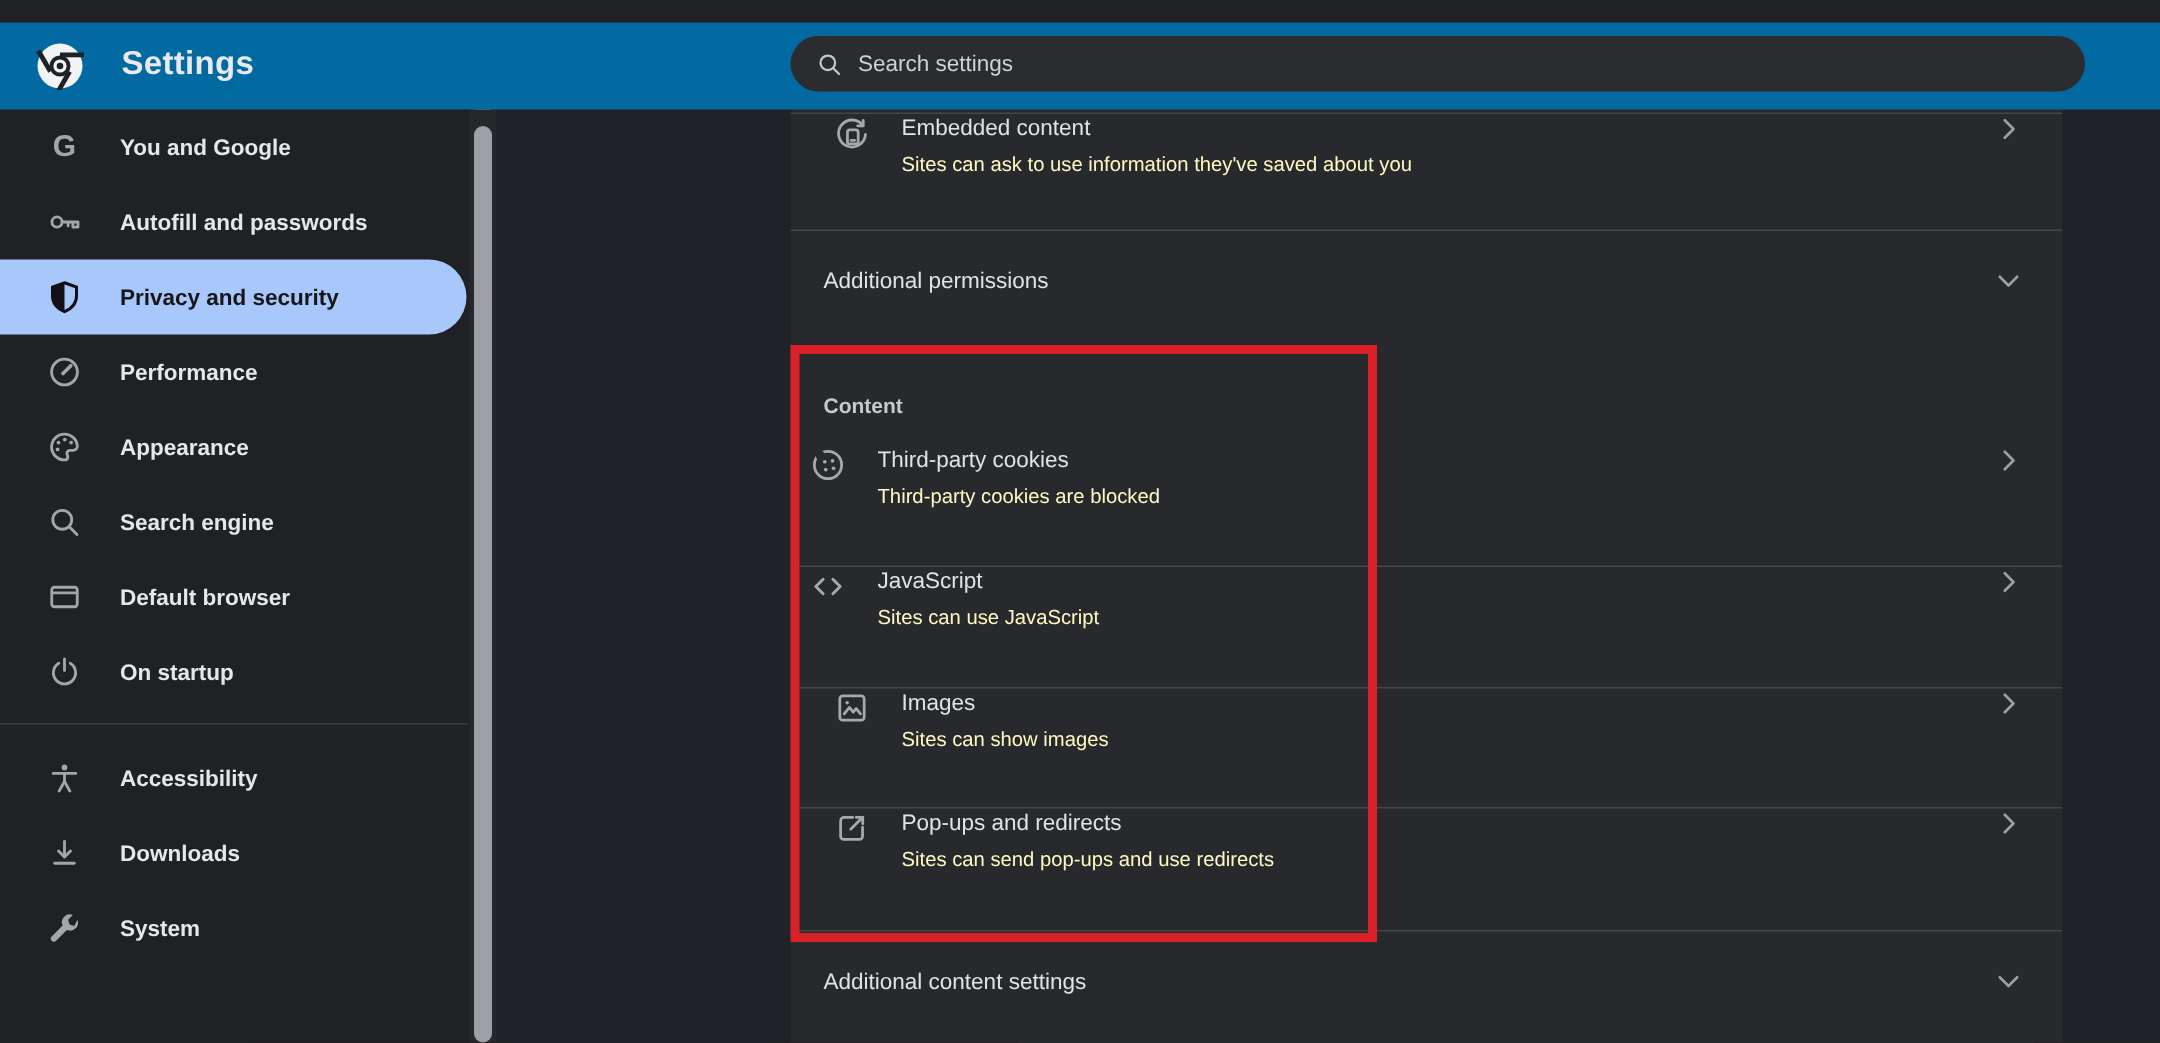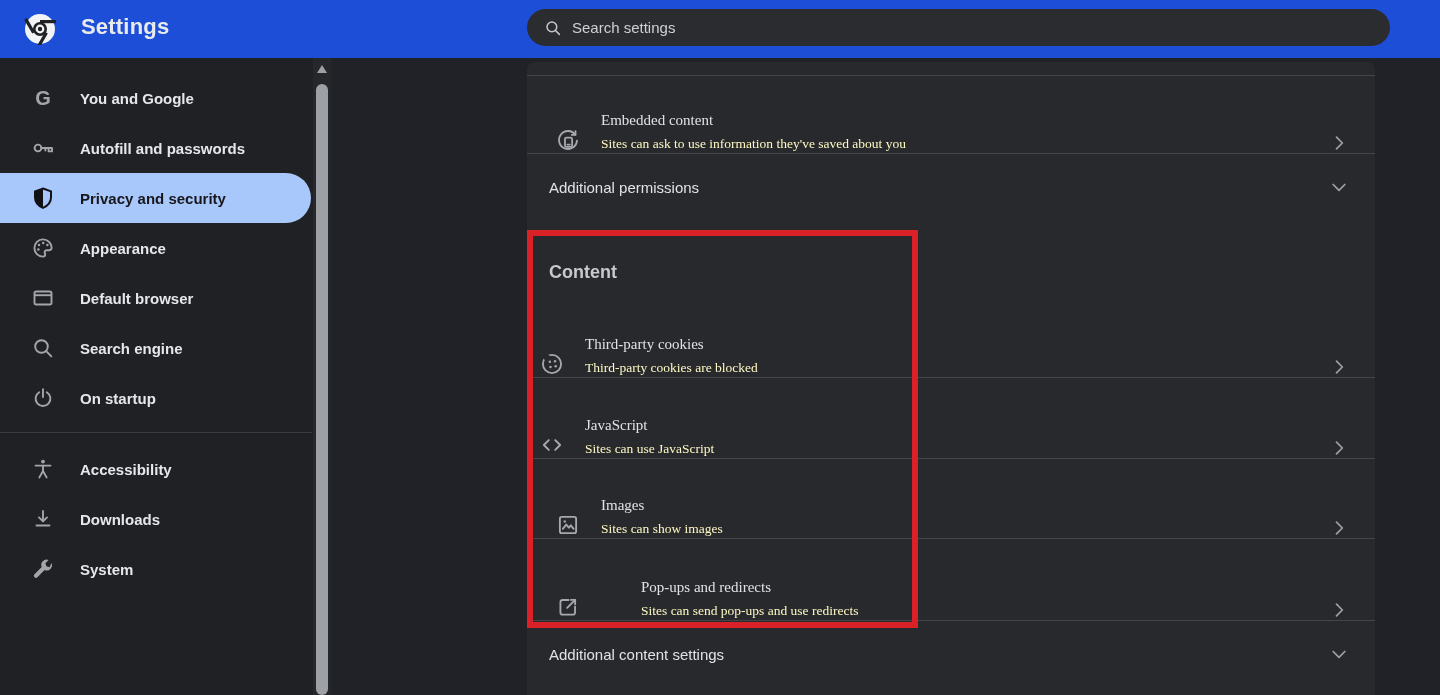--- a/index.html
+++ b/index.html
@@ -1,21 +1,21 @@
 <!DOCTYPE html>
 <html><head>
 <meta charset="utf-8">
 <style>
   * { margin:0; padding:0; box-sizing:border-box; }
   html,body { width:1440px; height:695px; overflow:hidden; background:#202124;
               font-family:"Liberation Sans","DejaVu Sans",sans-serif; }
   .stage { position:absolute; inset:0; width:1440px; height:695px; background:#202124; }
 
   
-  .header { position:absolute; left:0; top:0; width:1440px; height:58px; background:#1d4ed8; z-index:5; }
+  .header { position:absolute; left:0; top:15px; width:1440px; height:58px; background:#0369a1; z-index:5; }
   .logo { position:absolute; left:24px; top:13px; width:32px; height:32px; }
   .app-title { position:absolute; left:81px; top:14px; font-size:22px; font-weight:600; color:#e8eaed; letter-spacing:.2px; }
   .searchbar { position:absolute; left:527px; top:9px; width:863px; height:37px; background:#2b2c30; border-radius:19px; display:flex; align-items:center; }
   .searchbar svg { margin-left:17px; flex:0 0 auto; }
   .searchbar input { background:transparent; border:none; outline:none; color:#e2e4e8; font-size:15px; margin-left:10px; width:740px; font-family:inherit; }
   .searchbar input::placeholder { color:#ced1d5; opacity:1; }
 
   
   .sidebar { position:absolute; left:0; top:58px; width:312px; height:637px; background:#202124; z-index:4; }
   .nav-item { position:relative; width:311px; height:50px; display:flex; align-items:center; border-radius:0 25px 25px 0; cursor:pointer; }
@@ -32,37 +32,37 @@
   .scrollbar { position:absolute; left:313px; top:58px; width:18px; height:637px; background:#26272b; z-index:4; }
   .scroll-up { position:absolute; left:4px; top:7px; width:0; height:0; border-left:5px solid transparent; border-right:5px solid transparent; border-bottom:8px solid #9da0a4; }
   .scroll-thumb { position:absolute; left:3px; top:26px; width:12px; height:611px; background:#9da0a4; border-radius:6px; }
 
   
   .viewport { position:absolute; left:331px; top:58px; width:1109px; height:637px; background:#212227; }
   .card { position:absolute; left:527px; top:62px; width:848px; height:633px; background:#28292d; border-radius:8px 8px 0 0; z-index:2; overflow:hidden; }
   .divider { width:100%; height:1px; background:#45464a; }
   .spacer-top { height:13px; }
 
-  .setting-row { display:flex; align-items:flex-end; padding:0 26px 0 28px; cursor:pointer;font-family:Liberation Serif, serif; }
+  .setting-row { display:flex; align-items:flex-start; padding:0 26px 0 28px; cursor:pointer; }
   .setting-row .ricon { width:26px; height:26px; color:#a5a9ae; flex:0 0 auto; display:flex; align-items:center; justify-content:center; }
   .rtext { margin-left:20px; display:flex; flex-direction:column; gap:4px; }
   .rtitle { font-size:15px; color:#e0e2e6; line-height:20px; }
   .rsub { font-size:13.5px; color:#fef9c3; line-height:19px; }
   .rgrow { flex:1; }
   .chev { color:#9aa0a6; flex:0 0 auto; }
 
   .expand-row { display:flex; align-items:center; padding:0 26px 0 22px; cursor:pointer;gap:24px; }
   .expand-row .xlabel { font-size:15px; color:#e0e2e6; }
 
   .h-embedded { height:77px; }
   .h-expand1 { height:66px; }
-  .content-hdr { height:77px; padding:42px 0 0 22px; font-size:18px; font-weight:600; color:#c6c9cd; }
+  .content-hdr { height:77px; padding:42px 0 0 22px; font-size:14px; font-weight:600; color:#c6c9cd; }
   .h-row80 { height:80px;padding-left:12px; }
   .h-row79 { height:79px; }
-  .h-row81 { height:81px;gap:40px; }
+  .h-row81 { height:81px; }
   .h-expand2 { height:66px;text-align:right; }
 
   
   .annotation { position:absolute; left:527px; top:230px; width:391px; height:398px; border:6px solid #da2127; z-index:9; pointer-events:none; }
 
   svg { display:block; }
 </style>
 </head>
 <body>
 
@@ -115,52 +115,61 @@
     <div class="nav-item selected">
       <span class="nicon">
         <svg width="24" height="24" viewBox="0 0 24 24">
           <path d="M12 2.5 L20 5.4 v5.8 c0 4.8-3.3 8.6-8 10.6 C7.3 19.8 4 16 4 11.2 V5.4 Z" fill="none" stroke="#121216" stroke-width="2"></path>
           <path d="M12 2.5 L4 5.4 v5.8 c0 4.8 3.3 8.6 8 10.6 Z" fill="#121216"></path>
         </svg>
       </span>
       <span class="nlabel">Privacy and security</span>
     </div>
 
+    <div class="nav-item">
+      <span class="nicon">
+        <svg width="24" height="24" viewBox="0 0 24 24" fill="none" stroke="currentColor" stroke-width="1.9" stroke-linecap="round">
+          <circle cx="12" cy="12" r="8.6"></circle>
+          <line x1="11" y1="13" x2="16.2" y2="7.8" stroke-width="2.4"></line>
+        </svg>
+      </span>
+      <span class="nlabel">Performance</span>
+    </div>
 
     <div class="nav-item">
       <span class="nicon">
         <svg width="24" height="24" viewBox="0 0 24 24">
           <path d="M12 3.4 a8.6 8.6 0 1 0 0 17.2 c1.5 0 2.2-.9 2.2-2 0-.9-.6-1.5-.6-2.4 0-1.2 1-2 2.2-2 h2 c1.6 0 2.8-1.2 2.8-2.8 A8.6 8.6 0 0 0 12 3.4 Z" fill="none" stroke="currentColor" stroke-width="1.9"></path>
           <circle cx="8" cy="9" r="1.25" fill="currentColor"></circle>
           <circle cx="12.2" cy="7" r="1.25" fill="currentColor"></circle>
           <circle cx="16.4" cy="9" r="1.25" fill="currentColor"></circle>
           <circle cx="7.4" cy="13.6" r="1.25" fill="currentColor"></circle>
         </svg>
       </span>
       <span class="nlabel">Appearance</span>
     </div>
 
     <div class="nav-item">
       <span class="nicon">
+        <svg width="24" height="24" viewBox="0 0 24 24" fill="none" stroke="currentColor" stroke-width="1.9" stroke-linecap="round">
+          <circle cx="10.5" cy="10.5" r="6.3"></circle>
+          <line x1="15.2" y1="15.2" x2="20.3" y2="20.3"></line>
+        </svg>
+      </span>
+      <span class="nlabel">Search engine</span>
+    </div>
+
+    <div class="nav-item">
+      <span class="nicon">
         <svg width="24" height="24" viewBox="0 0 24 24" fill="none" stroke="currentColor" stroke-width="1.9">
           <rect x="3.5" y="5.5" width="17" height="13" rx="1.8"></rect>
           <line x1="3.5" y1="9.2" x2="20.5" y2="9.2"></line>
         </svg>
       </span>
       <span class="nlabel">Default browser</span>
-    </div>
-
-    <div class="nav-item">
-      <span class="nicon">
-        <svg width="24" height="24" viewBox="0 0 24 24" fill="none" stroke="currentColor" stroke-width="1.9" stroke-linecap="round">
-          <circle cx="10.5" cy="10.5" r="6.3"></circle>
-          <line x1="15.2" y1="15.2" x2="20.3" y2="20.3"></line>
-        </svg>
-      </span>
-      <span class="nlabel">Search engine</span>
     </div>
 
     <div class="nav-item">
       <span class="nicon">
         <svg width="24" height="24" viewBox="0 0 24 24" fill="none" stroke="currentColor" stroke-width="1.9" stroke-linecap="round">
           <path d="M8.2 6.2 a7.4 7.4 0 1 0 7.6 0"></path>
           <line x1="12" y1="3.2" x2="12" y2="11"></line>
         </svg>
       </span>
       <span class="nlabel">On startup</span>

